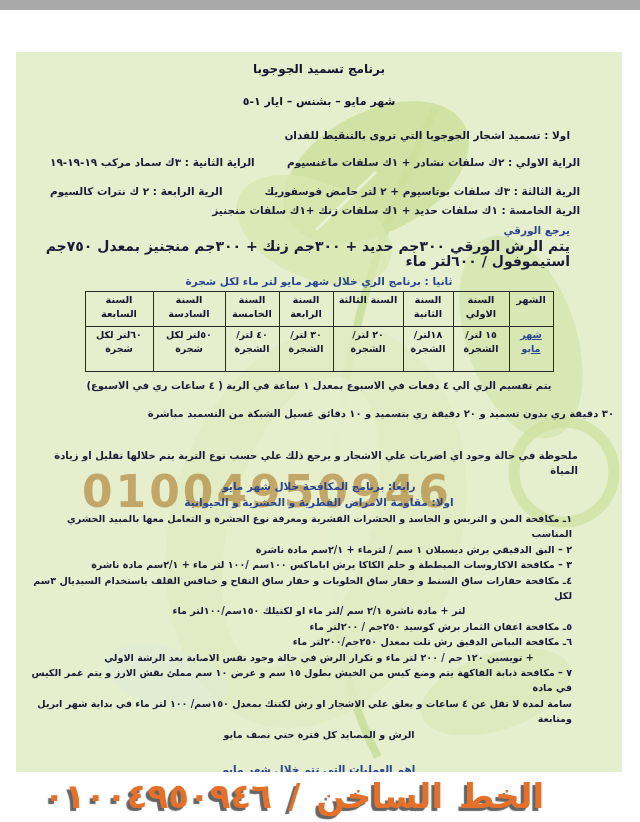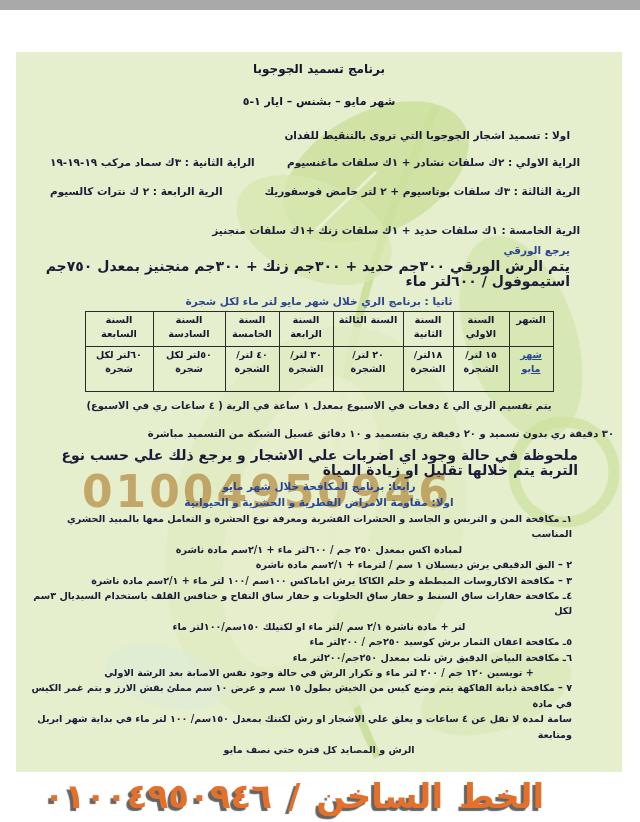--- a/index.html
+++ b/index.html
@@ -21,38 +21,38 @@
     position:relative;z-index:1;direction:rtl;text-align:right;
     padding:8px 8px 0 8px;color:#1b1b38;font-size:10px;line-height:15px;
   }
   .u{}
   .c{text-align:center;}
   .blue{color:#2a4691;}
   .t1{font-size:12px;color:#14142c;margin-top:2px;}
   .t2{font-size:11px;color:#14142c;margin-top:17px;}
   .h1{font-size:10.5px;margin-top:19px;padding-right:44px;color:#171731;}
   .fert{display:flex;justify-content:space-between;padding:0 34px 0 26px;font-size:10.5px;}
-  .fert.m1{margin-top:12px;} .fert.m2{margin-top:14px;} .fert.m3{margin-top:24px;}
+  .fert.m1{margin-top:12px;} .fert.m2{margin-top:14px;} .fert.m3{margin-top:4px;}
   .foliar-h{margin-top:5px;padding-right:44px;font-size:10.5px;}
   .foliar-t{margin-top:1px;padding-right:44px;font-size:14px;}
   .irr-h{margin-top:5px;font-size:10.5px;}
   table.irr{
     border-collapse:collapse;margin:2px auto 0 auto;direction:rtl;
     color:#171731;
   }
   table.irr th,table.irr td{
     border:1.5px solid #2b2b2b;vertical-align:top;text-align:center;
     padding:1px 2px;font-weight:bold;
   }
   table.irr th{font-size:9.8px;line-height:14px;height:32px;}
   table.irr td{font-size:9.5px;line-height:13.5px;height:42px;}
   .row-label{color:#2a4691;text-decoration:underline;}
   .note1{margin-top:6px;font-size:10px;}
   .note2{margin-top:13px;font-size:10px;text-align:right;}
-  .remark{margin-top:7px;padding-right:36px;font-size:14px;}
+  .remark{margin-top:27px;padding-right:36px;font-size:10px;}
   .ctl-h{margin-top:1px;font-size:10.5px;}
   .ctl-sh{margin-top:1px;font-size:10.5px;}
   .pests{margin-top:1px;font-size:9.6px;line-height:15.4px;}
   .pests .r{padding-right:42px;}
   .ops-h{margin-top:20px;font-size:10.5px;}
   .hotline{
     position:absolute;top:776px;left:0;width:640px;z-index:2;
     direction:rtl;text-align:center;transform:translateX(-26px);
     color:#e4702a;font-size:34px;line-height:40px;letter-spacing:1px;word-spacing:4px;
     text-shadow:-3px 3px 1px #646464;
@@ -145,21 +145,20 @@
 
     <div class="note1 c">يتم تقسيم الري الي ٤ دفعات في الاسبوع بمعدل ١ ساعة في الرية ( ٤ ساعات ري في الاسبوع)</div>
     <div class="note2 c">٣٠ دقيقة ري بدون تسميد و ٢٠ دقيقة ري بتسميد و ١٠ دقائق غسيل الشبكة من التسميد مباشرة</div>
     <div class="remark">ملحوظة في حالة وجود اي اضربات علي الاشجار و يرجع ذلك علي حسب نوع التربة يتم خلالها تقليل او زيادة المياة</div>
 
     <div class="ctl-h u c blue">رابعا: برنامج المكافحة خلال شهر مايو</div>
     <div class="ctl-sh u c blue">اولا: مقاومة الامراض الفطرية و الحشرية و الحيوانية</div>
 
     <div class="pests">
       <div class="r">١ـ مكافحة المن و التربس و الجاسد و الحشرات القشرية ومعرفة نوع الحشرة و التعامل معها بالمبيد الحشري المناسب</div>
-      <div class="c">لمبادة اكس بمعدل ٢٥٠ جم / ٦٠٠لتر ماء + ٢/١سم مادة ناشرة</div>
       <div class="r">٢ – البق الدقيقي يرش ديسبلان ١ سم / لترماء + ٢/١سم مادة ناشرة</div>
       <div class="r">٣ – مكافحة الاكاروسات المبططة و حلم الكاكا يرش اباماكس ١٠٠سم /١٠٠ لتر ماء + ٢/١سم مادة ناشرة</div>
       <div class="r">٤ـ مكافحة حفارات ساق السنط و حفار ساق الحلويات و حفار ساق التفاح و خنافس القلف باستخدام السيديال ٣سم لكل</div>
       <div class="c">لتر + مادة ناشرة ٢/١ سم /لتر ماء او لكتيلك ١٥٠سم/١٠٠لتر ماء</div>
       <div class="r">٥ـ مكافحة اعفان الثمار برش كوسيد ٢٥٠جم / ٢٠٠لتر ماء</div>
       <div class="r">٦ـ مكافحة البياض الدقيق رش تلت بمعدل ٢٥٠جم/٢٠٠لتر ماء</div>
       <div class="c">+ تويسين ١٢٠ جم / ٢٠٠ لتر ماء و تكرار الرش في حالة وجود نفس الاصابة بعد الرشة الاولي</div>
       <div class="r">٧ – مكافحة ذبابة الفاكهة يتم وضع كيس من الخيش بطول ١٥ سم و عرض ١٠ سم مملئ بقش الارز و يتم غمر الكيس في مادة</div>
       <div class="r">سامة لمدة لا تقل عن ٤ ساعات و يعلق علي الاشجار او رش لكتنك بمعدل ١٥٠سم/ ١٠٠ لتر ماء في بداية شهر ابريل ومتابعة</div>
       <div class="c">الرش و المصايد كل فترة حتي نصف مايو</div>

